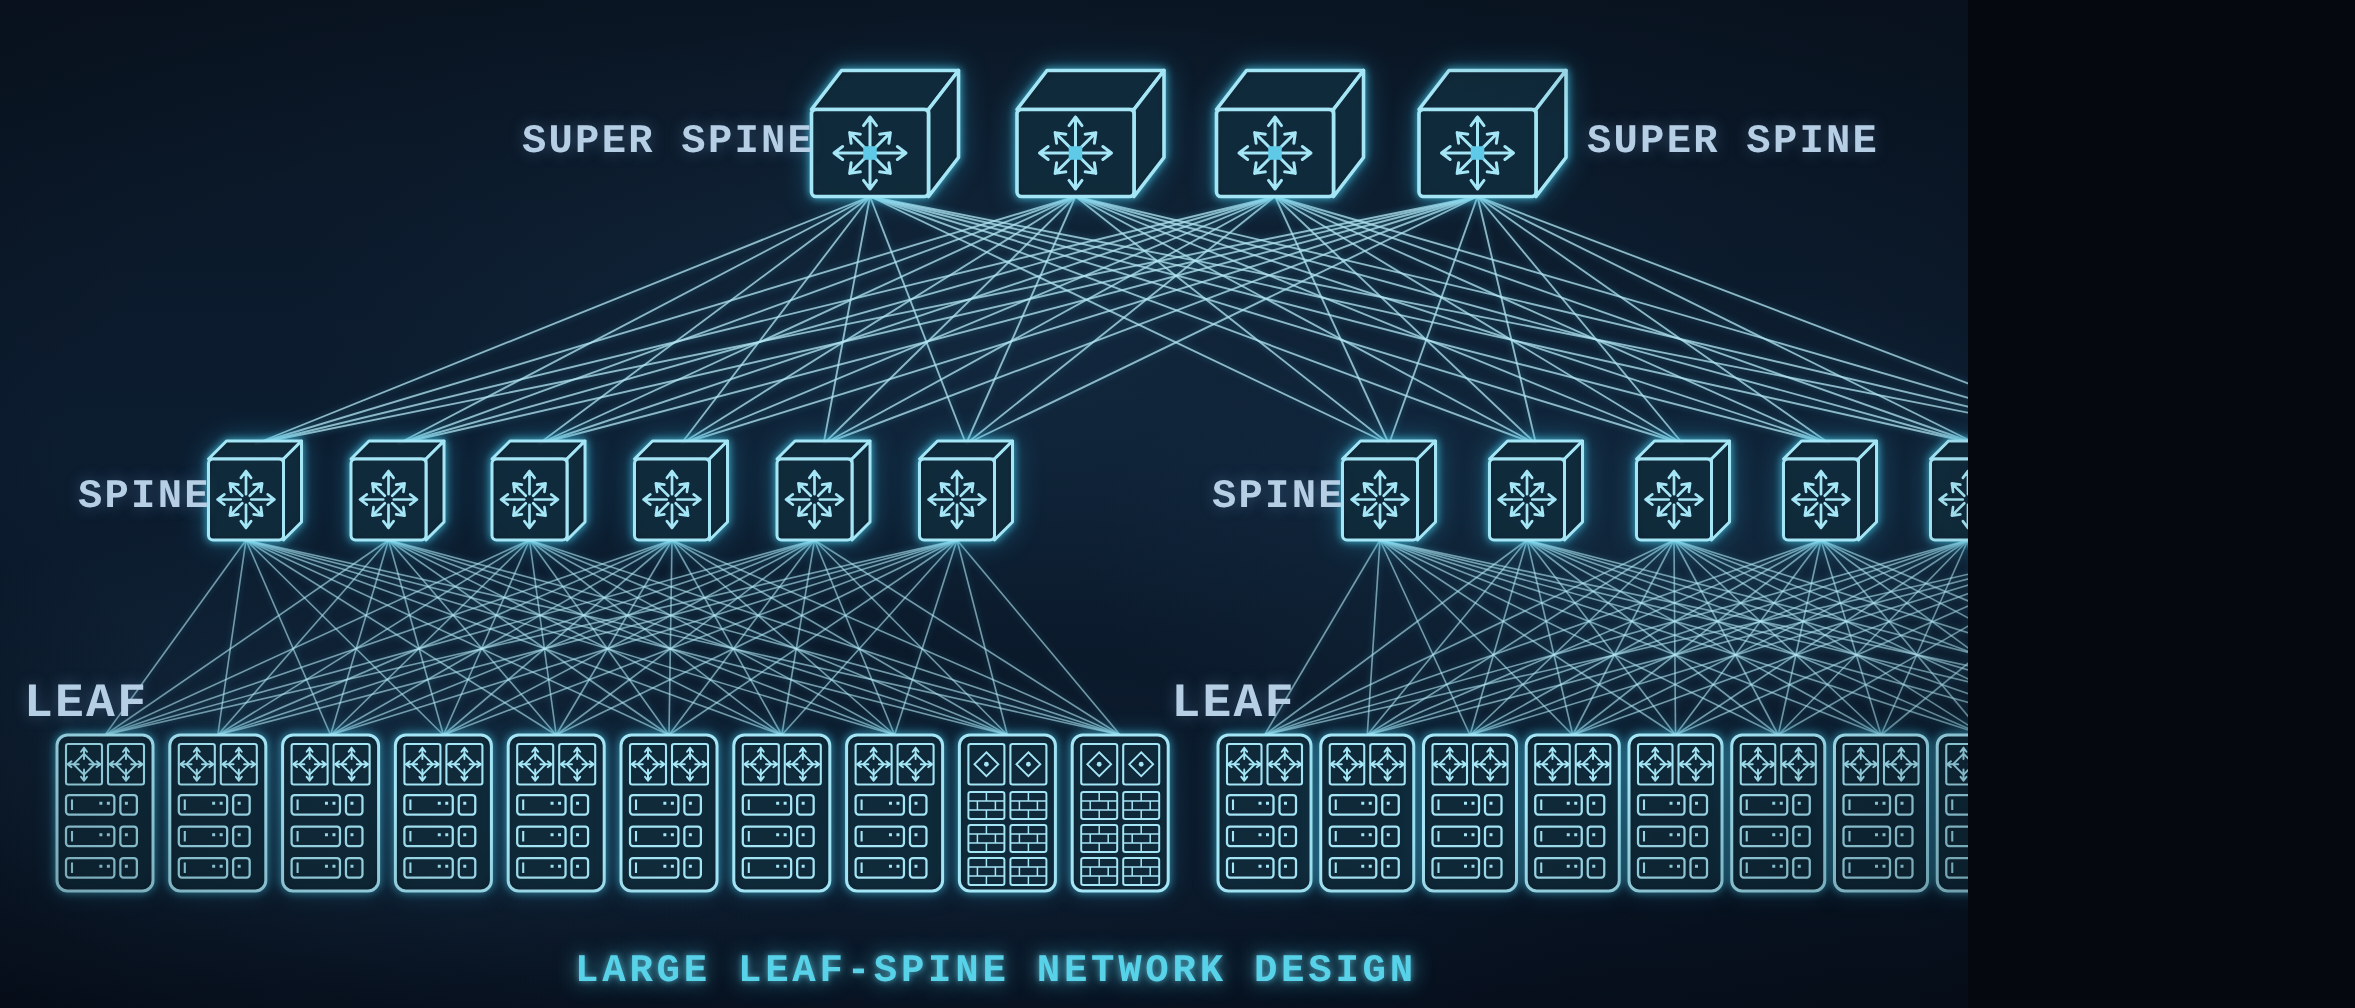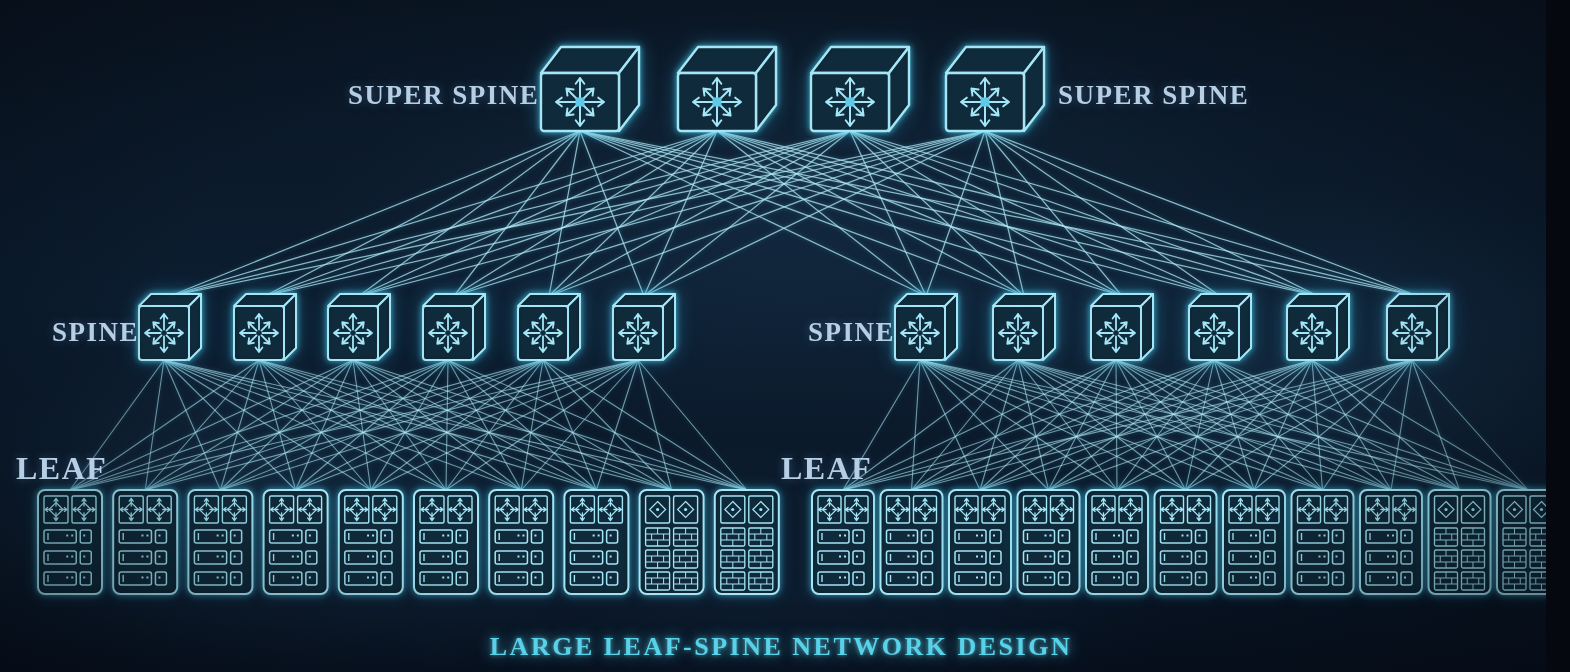--- a/index.html
+++ b/index.html
@@ -1,18 +1,18 @@
 <!DOCTYPE html>
 <html><head>
 <meta charset="utf-8">
 <style>
   html,body{margin:0;padding:0;background:#05090f;}
   .stage{
-    position:relative;width:1546px;height:672px;overflow:hidden;
-    font-family:Liberation Serif, serif;
+    position:relative;width:1312px;height:672px;overflow:hidden;
+    font-family:Liberation Mono, monospace;
     background:
       radial-gradient(ellipse 520px 260px at 17% 78%, rgba(46,92,128,0.22), transparent 70%),
       radial-gradient(ellipse 700px 300px at 52% 32%, rgba(34,72,104,0.28), transparent 70%),
       radial-gradient(ellipse 560px 260px at 85% 55%, rgba(40,84,116,0.20), transparent 70%),
       radial-gradient(ellipse 640px 220px at 48% 88%, rgba(30,64,96,0.18), transparent 70%),
       linear-gradient(180deg,#0a1624 0%, #0c1d30 45%, #0a1828 78%, #071120 100%);
   }
   .stage::after{
     content:"";position:absolute;inset:0;pointer-events:none;
     background:radial-gradient(ellipse 1100px 520px at 50% 46%, transparent 55%, rgba(3,7,14,0.55) 100%);

